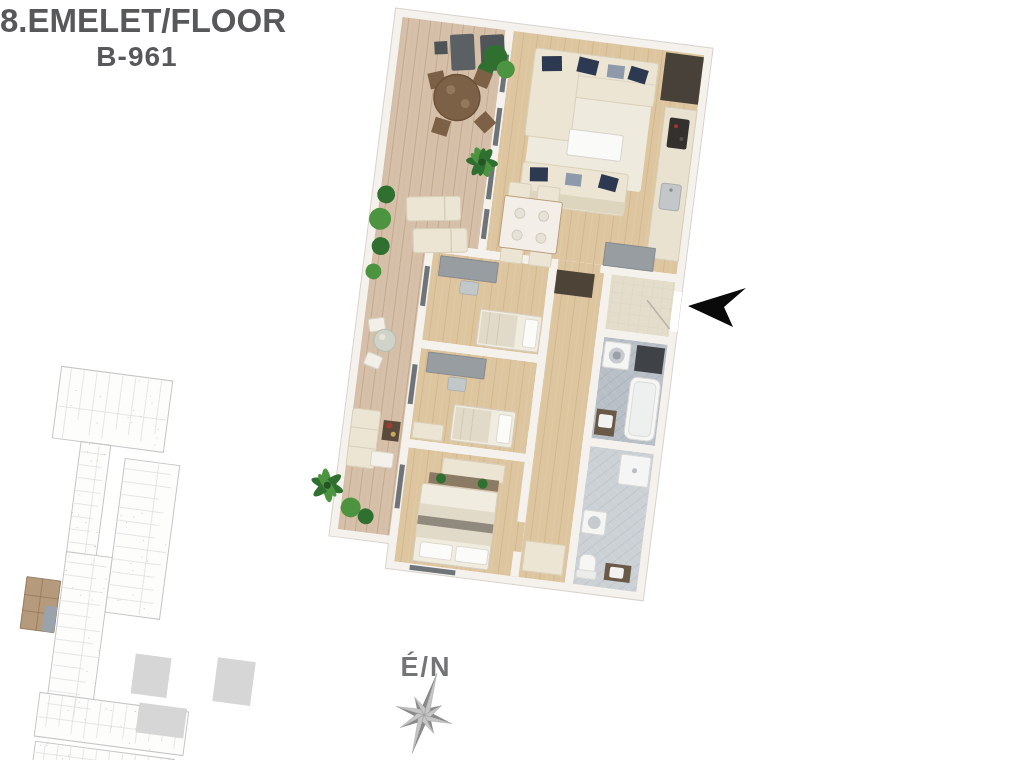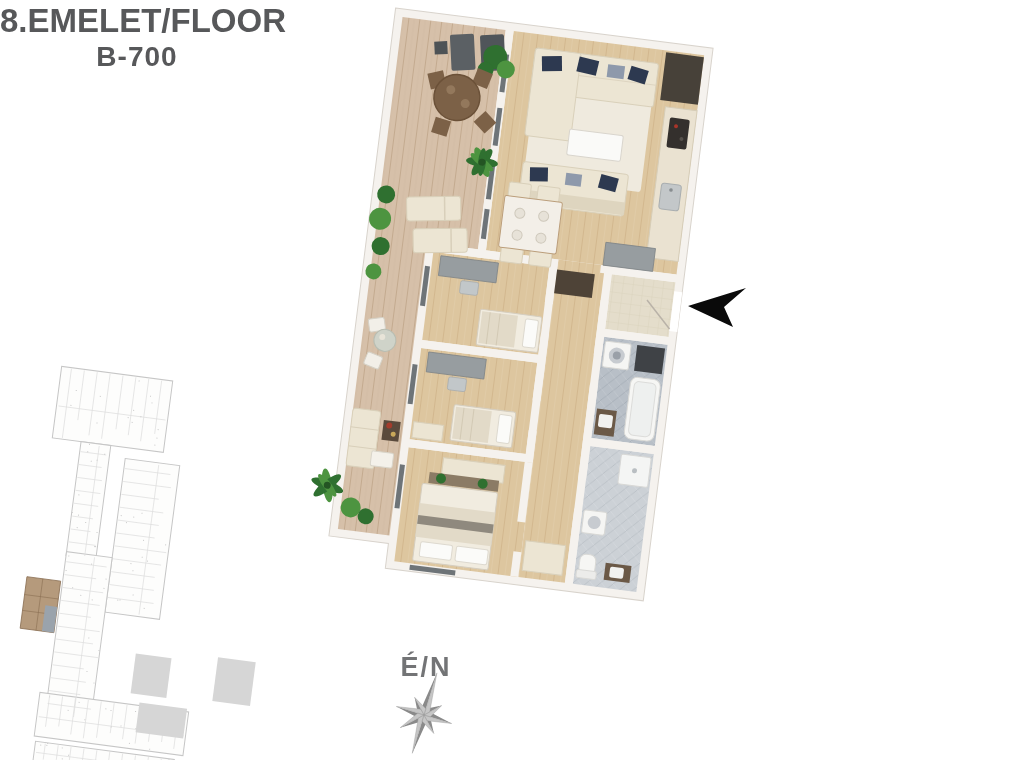--- a/index.html
+++ b/index.html
@@ -29,21 +29,21 @@
   .kpgray{fill:var(--kp-gray);}
   text.compass-label{font-weight:bold;font-size:27px;fill:#737476;letter-spacing:2px;}
 </style>
 </head>
 <body>
 
 <div id="stage">
 
   <div class="title-block">
     <div class="title-main">8.EMELET/FLOOR</div>
-    <div class="title-sub">B-700</div>
+    <div class="title-sub">B-961</div>
   </div>
 
   <svg width="1013" height="760" viewBox="0 0 1013 760">
     <defs>
       <pattern id="deckP" width="11" height="40" patternUnits="userSpaceOnUse">
         <rect width="11" height="40" fill="#d6c0a9"></rect>
         <line x1="0.5" y1="0" x2="0.5" y2="40" stroke="#c3aa8f" stroke-width="1"></line>
         <line x1="6" y1="0" x2="6" y2="40" stroke="#ceb89e" stroke-width="0.5"></line>
       </pattern>
       <pattern id="oakP" width="14" height="46" patternUnits="userSpaceOnUse">

